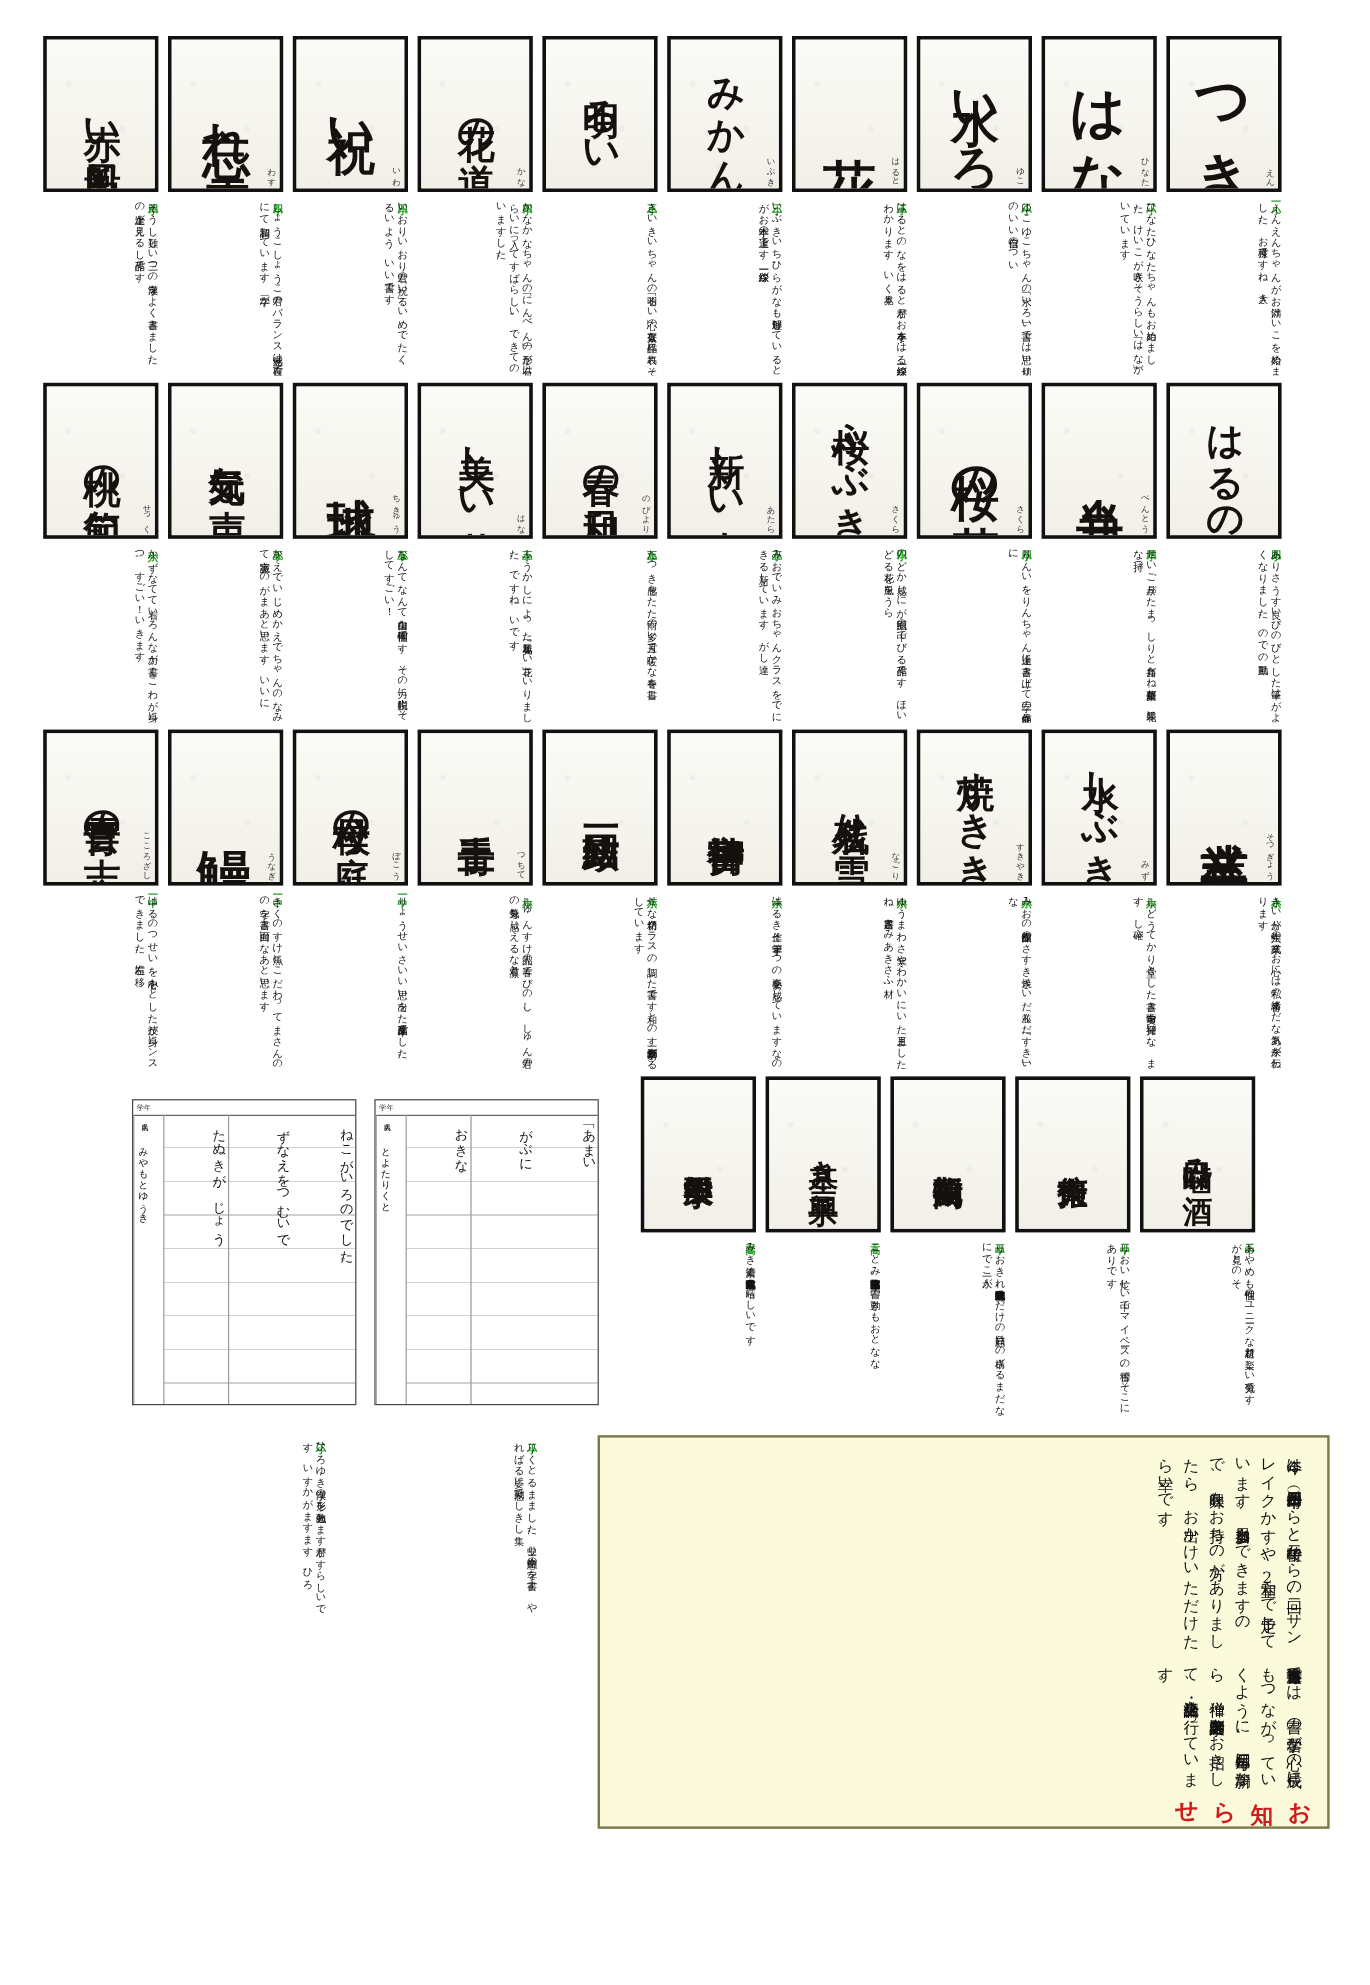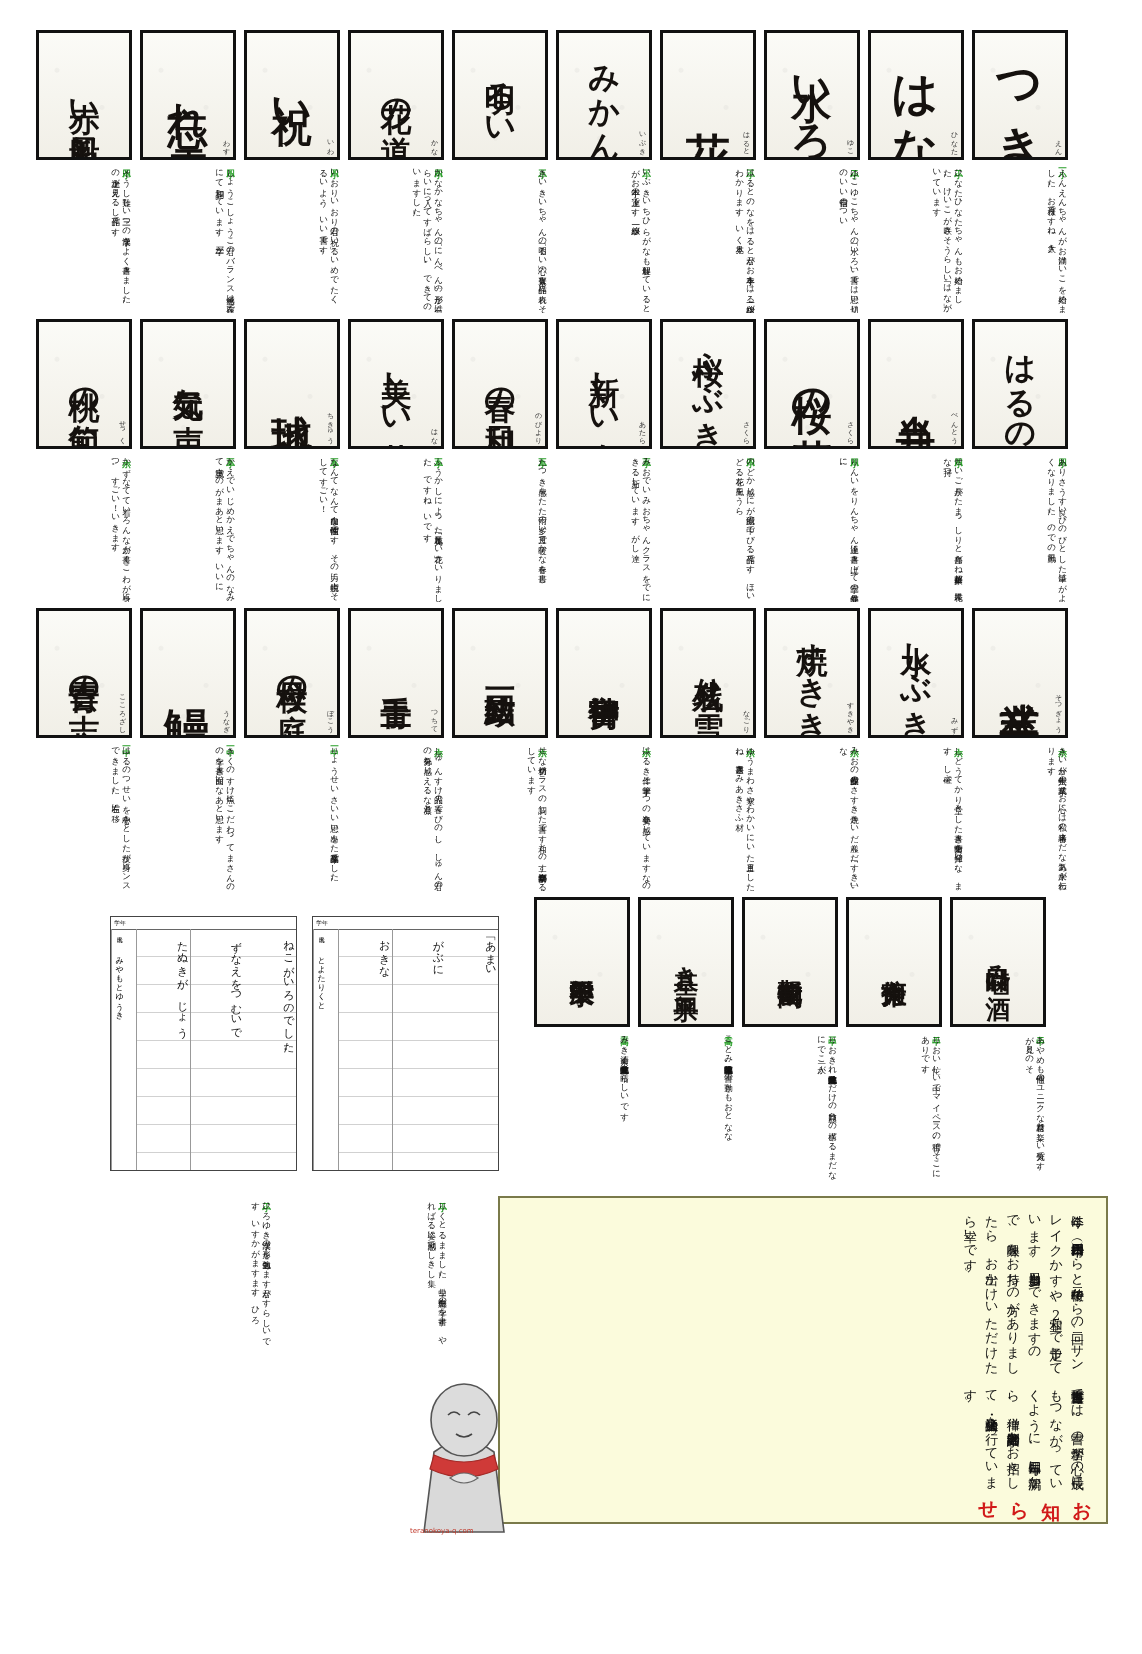--- a/index.html
+++ b/index.html
@@ -444,26 +444,14 @@
   </div>
 
   <div class="notice">
     <div class="inner">
       <div class="title">お知らせ</div>
       <p>当寺古屋書道塾では、書の学習が心の成長にもつながっていくように、毎年四月に新潟から、禅僧 諸谷宗則老師をお招きして、法話・坐禅会を行っています。</p>
       <p>今年は、四月十四日（日）十時からと午後二時からの二回、サンレイクかすや、和室2で予定しています。当日参加もできますので、興味をお持ちの方がありましたら、お出かけいただけたら幸いです。</p>
     </div>
   </div>
 
-  <div class="jizo">
-    <svg width="120" height="175" viewBox="0 0 120 175">
-      <path d="M20 172 L30 92 Q60 70 90 92 L100 172 Z" fill="#d9d9d9" stroke="#555" stroke-width="1.6"></path>
-      <ellipse cx="60" cy="60" rx="33" ry="36" fill="#dcdcdc" stroke="#555" stroke-width="1.6"></ellipse>
-      <path d="M44 55 q6 -6 12 0" fill="none" stroke="#444" stroke-width="1.6"></path>
-      <path d="M64 55 q6 -6 12 0" fill="none" stroke="#444" stroke-width="1.6"></path>
-      <path d="M52 74 q8 6 16 0" fill="none" stroke="#444" stroke-width="1.6"></path>
-      <path d="M30 95 q30 14 60 0 l4 14 q-34 16 -68 0 Z" fill="#cf3a38" stroke="#a32a27" stroke-width="1.2"></path>
-      <path d="M46 118 q14 -10 28 0 q-14 10 -28 0 Z" fill="#e4e4e4" stroke="#666" stroke-width="1.2"></path>
-    </svg>
-    <div class="sig">teranokoya-q.com</div>
-  </div>
 
 </div>
 
 </body></html>

